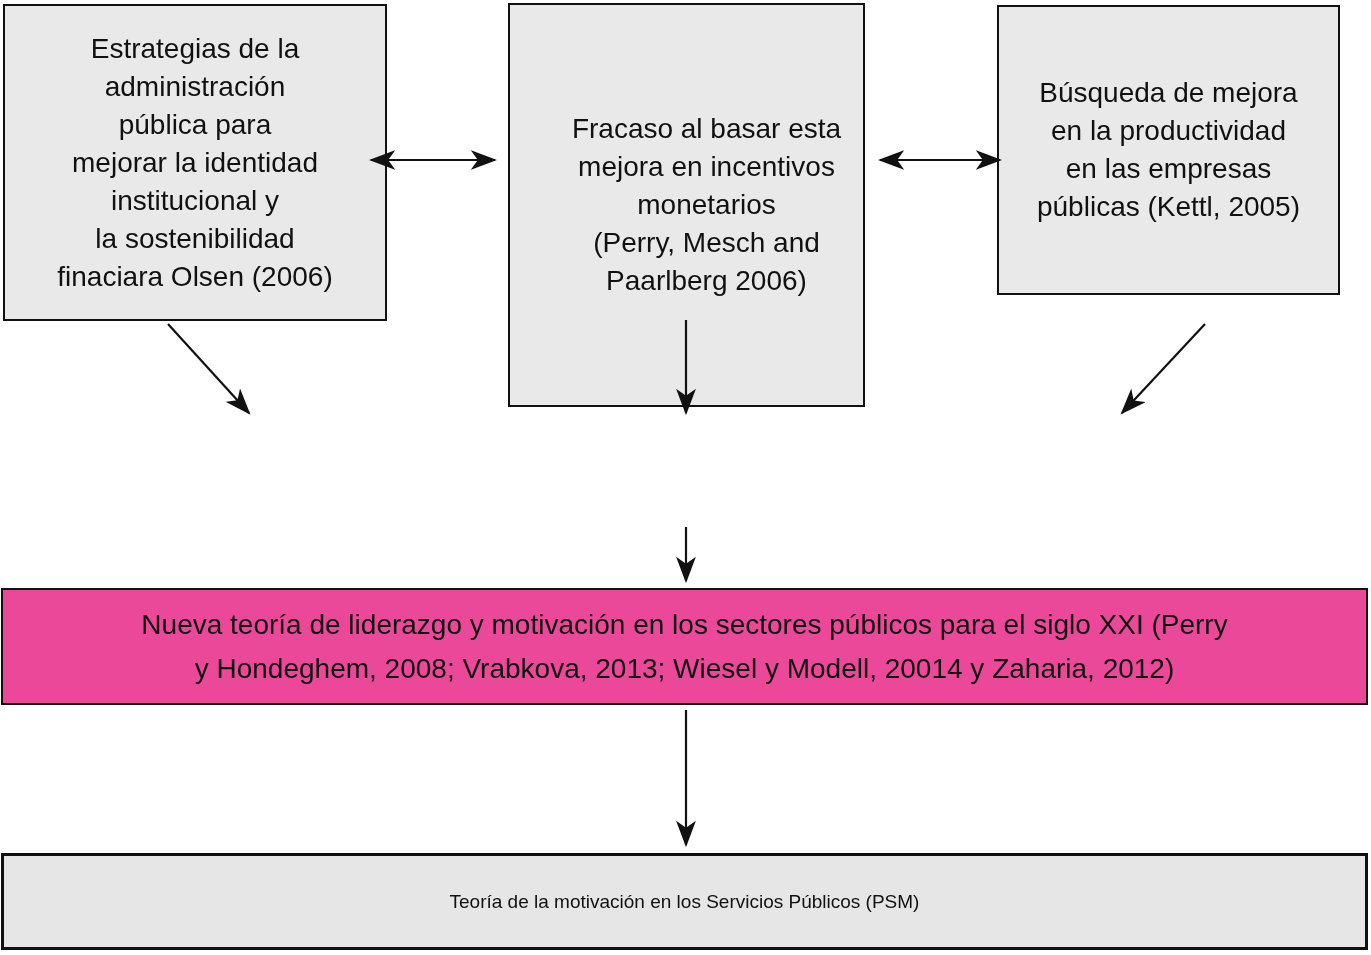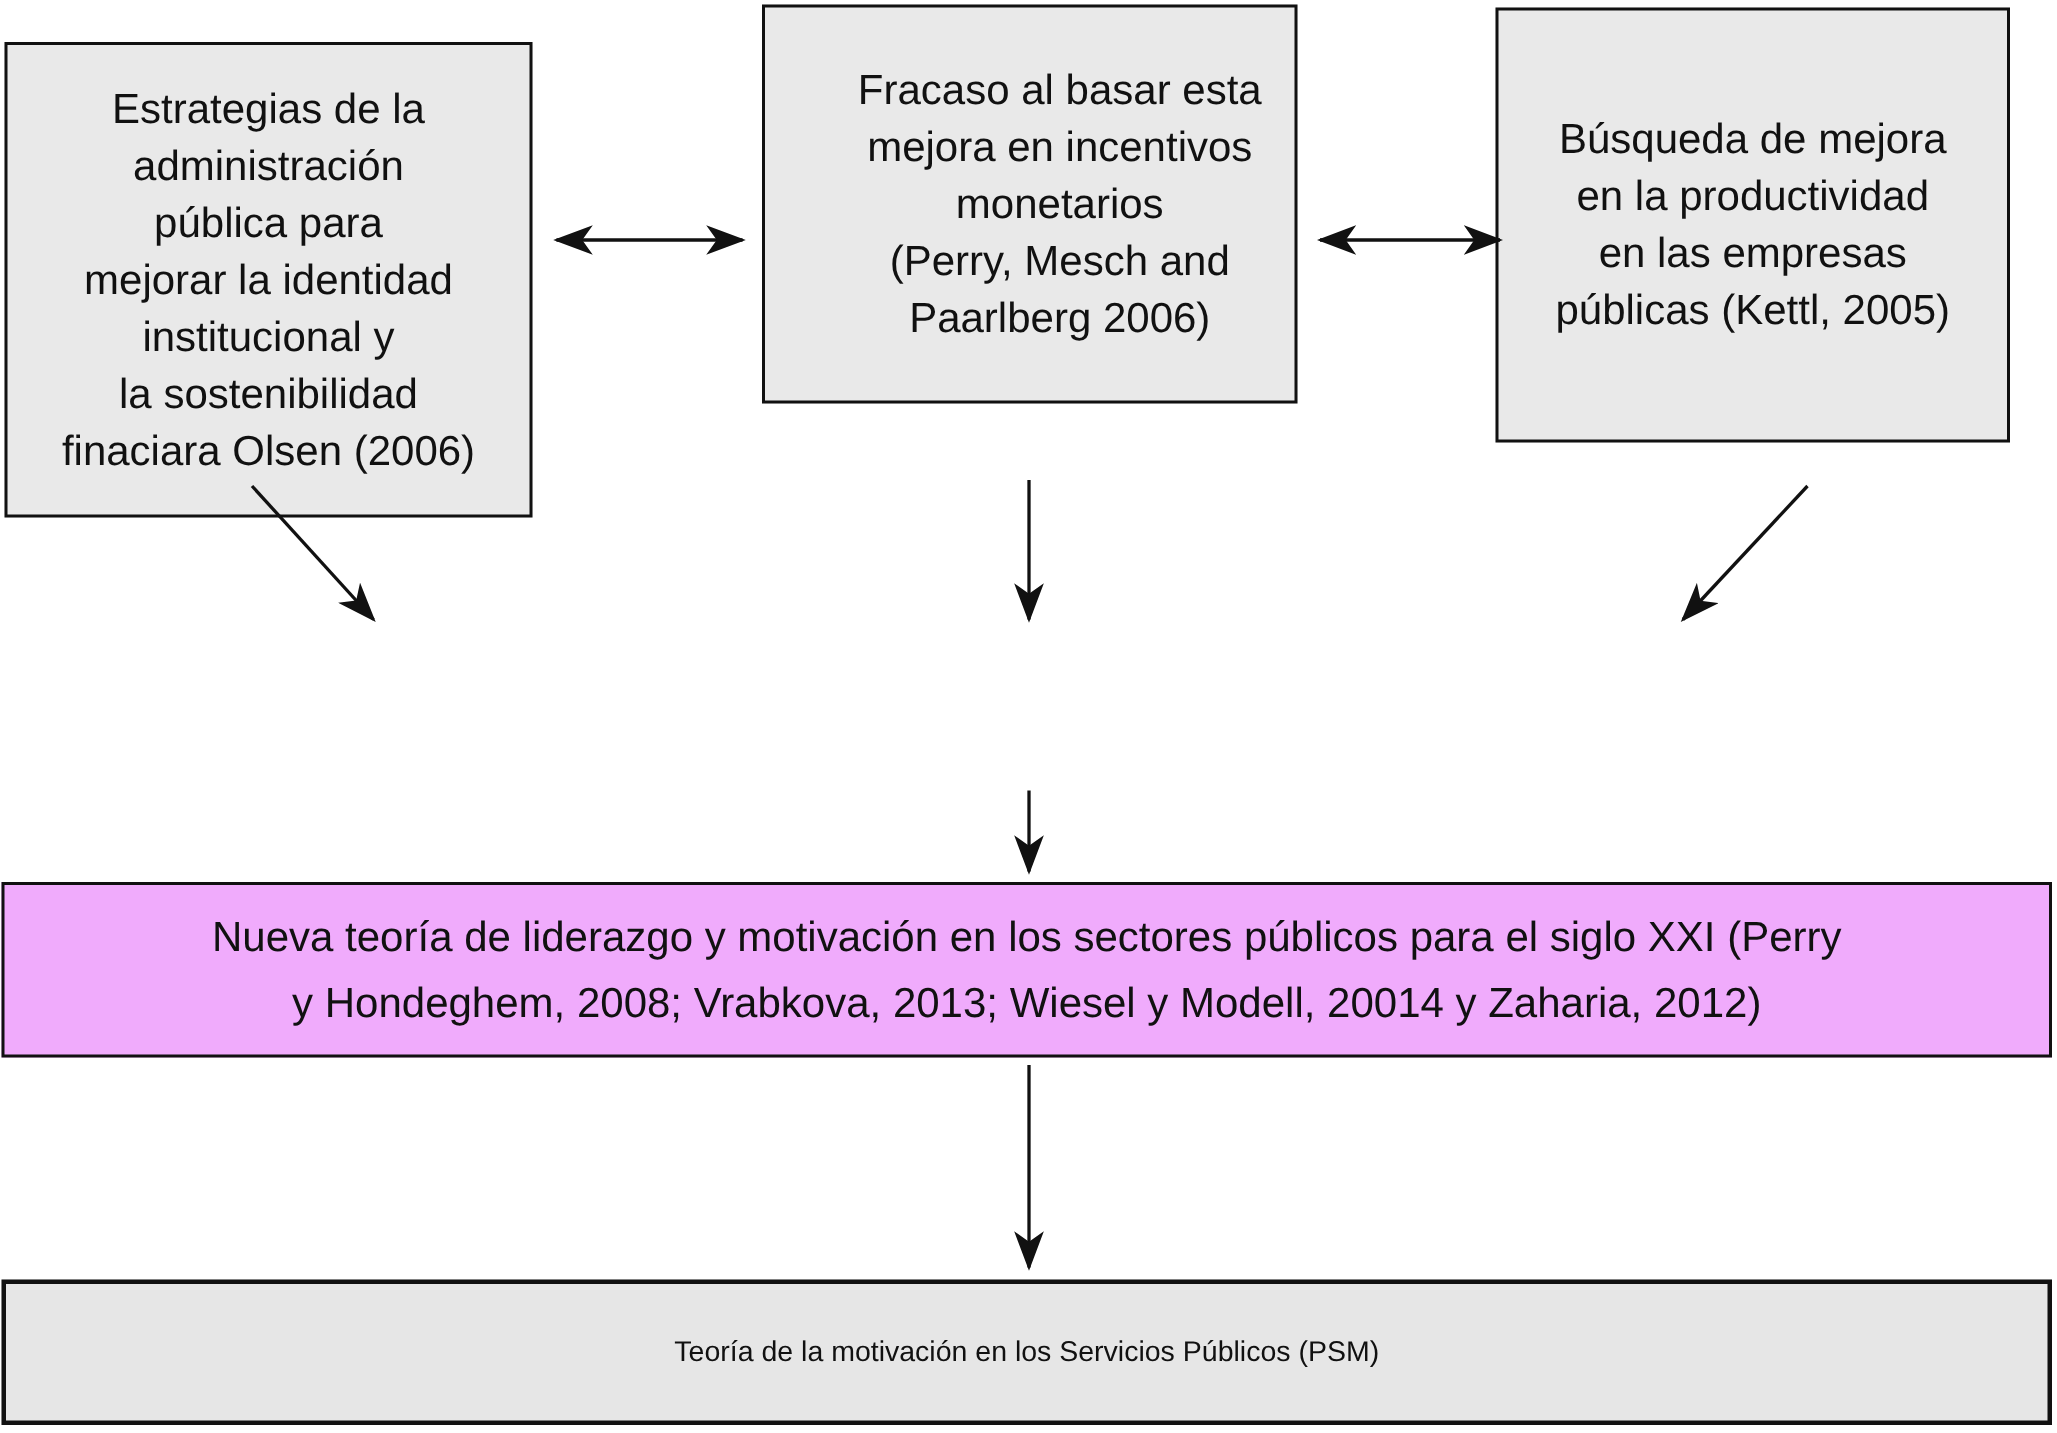--- a/index.html
+++ b/index.html
@@ -24,43 +24,43 @@
     justify-content: center;
     text-align: center;
     color: #111111;
     white-space: pre-line;
   }
   .top-box {
     background: #e9e9e9;
     font-size: 28px;
     line-height: 38px;
   }
-  #box-estrategias { left: 3px;    top: 4px; width: 352px; height: 317px; margin-top: 24px; }
-  #box-fracaso     { left: 508px;  top: 3px; width: 357px; height: 266px; padding-left: 40px; }
+  #box-estrategias { left: 3px;    top: 4px; width: 384px; height: 317px; }
+  #box-fracaso     { left: 508px;  top: 3px; width: 357px; height: 404px; padding-left: 40px; }
   #box-busqueda    { left: 997px; top: 5px; width: 343px; height: 290px; }
   .banner {
     position: absolute;
     left: 0; top: 424px;
     width: 1371px; height: 99px;
     background: #000000;
     color: #ffffff;
     display: flex;
     align-items: center;
     justify-content: center;
   }
   .banner-text {
     font-size: 33px;
     letter-spacing: 0.5px;
     transform: scaleX(0.88);
     white-space: nowrap;
   }
   #box-nueva-teoria {
     left: 1px; top: 588px;
     width: 1367px; height: 117px;
-    background: #f0abfc;
+    background: #ec4899;
     font-size: 28px;
     line-height: 44px;
   }
   #box-teoria-psm {
     left: 1px; top: 853px;
     width: 1367px; height: 97px;
     background: #e6e6e6;
     border-width: 3px;
     font-size: 19px;
   }

